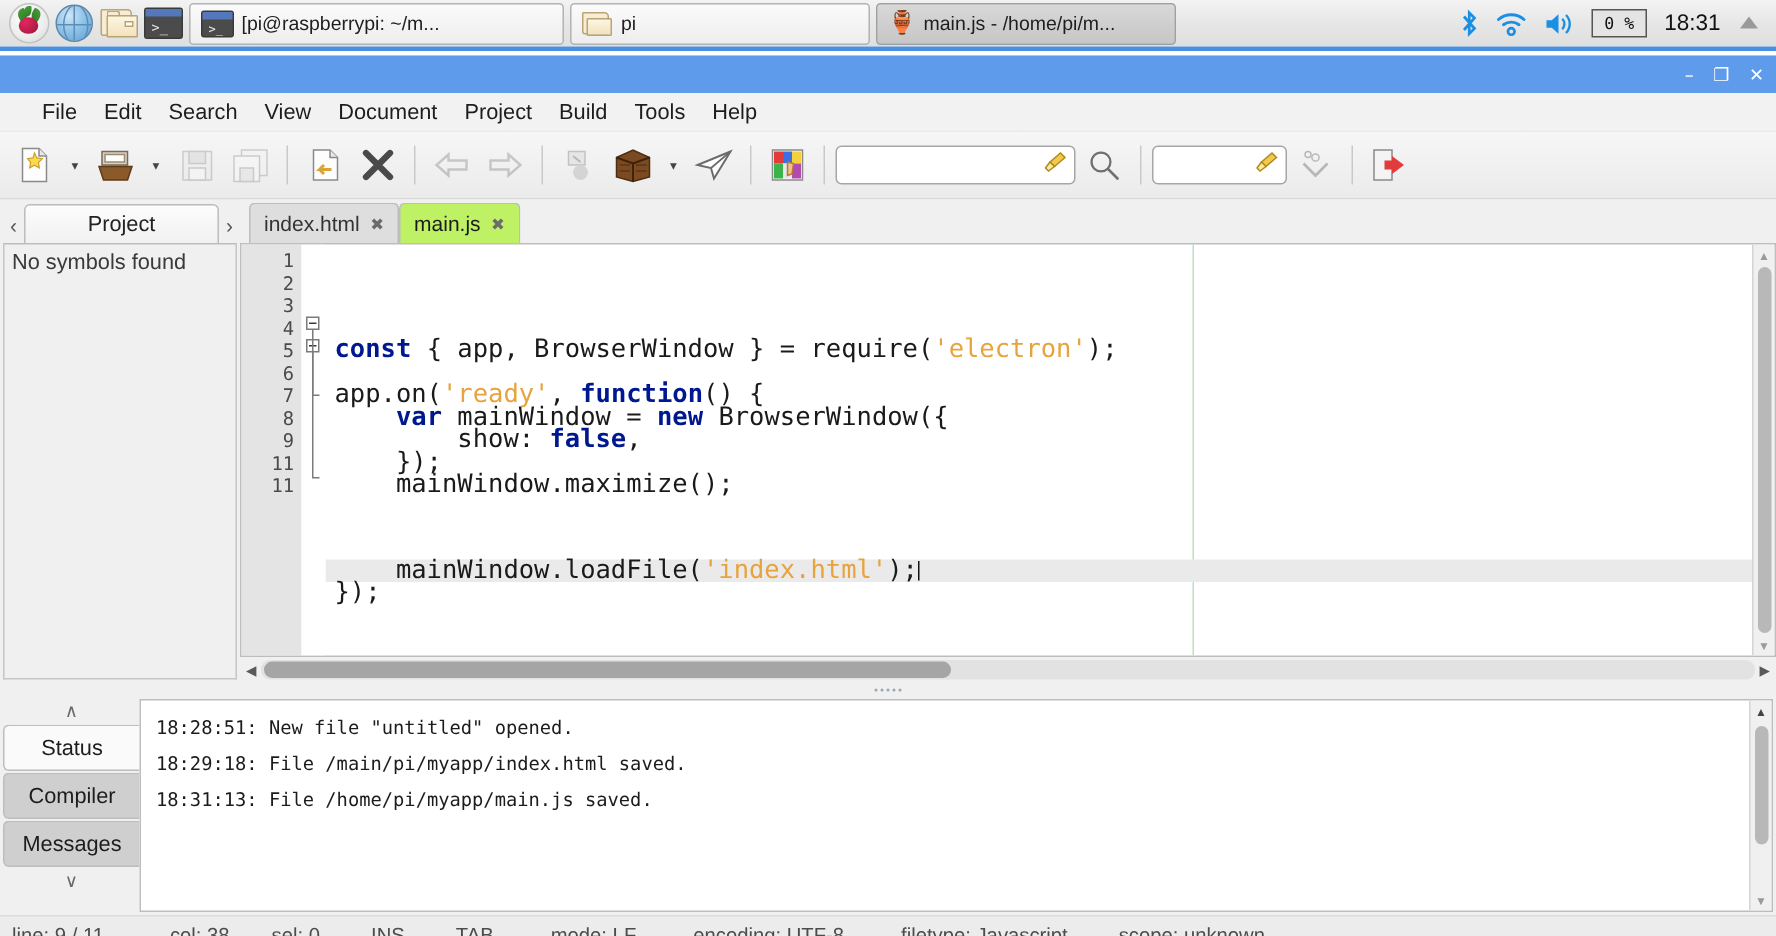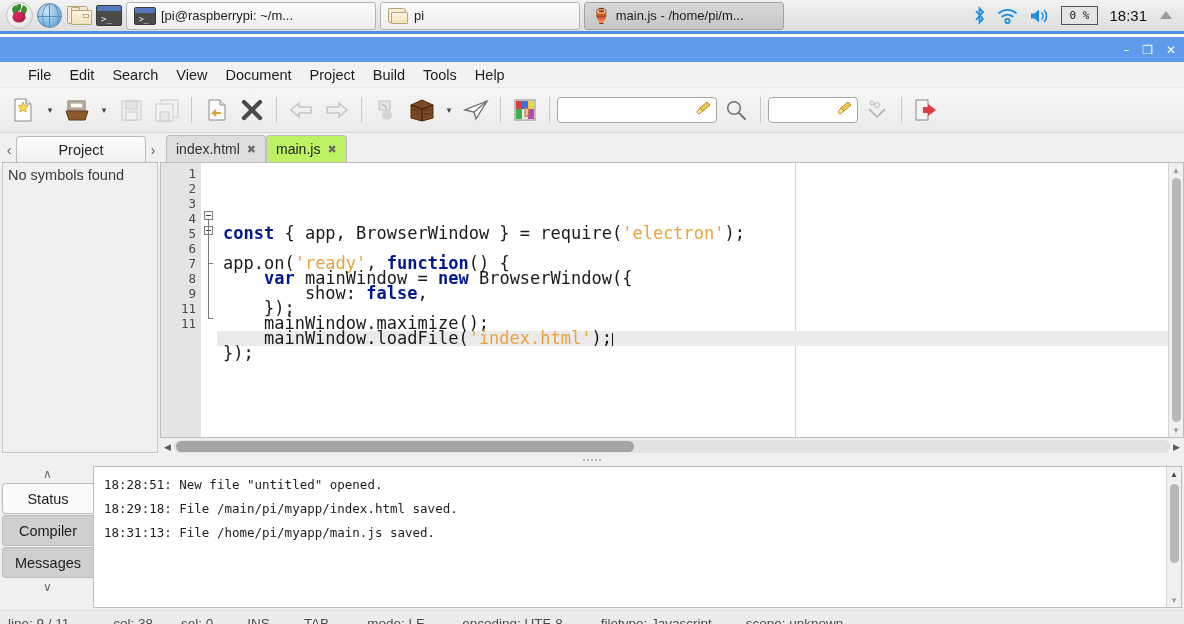--- a/index.html
+++ b/index.html
@@ -129,21 +129,21 @@
   .gutter { width: 40px; background: #e4e4e4; color: #4a4a4a; text-align: right; padding: 3px 5px 0 0;
             font-family: "DejaVu Sans Mono", monospace; font-size: 12.5px; line-height: 15px; user-select: none; }
   .foldcol { width: 16px; background: #ffffff; position: relative; padding-top: 3px; }
   .foldbox { position: absolute; left: 3px; width: 9px; height: 9px; border: 1px solid #7b7b7b; background: #fff; }
   .foldbox:after { content:""; position:absolute; left:1px; top:3px; width:5px; height:1px; background:#3a3a3a; }
   .foldline { position: absolute; width: 1px; background: #7b7b7b; }
   .foldtick { position: absolute; height: 1px; width: 5px; background: #7b7b7b; }
   .codepane { flex: 1; position: relative; padding-top: 3px; overflow: hidden;
               font-family: "DejaVu Sans Mono", monospace; font-size: 17px; line-height: 15px; white-space: pre; }
   .codeline { height: 15px; padding-left: 6px; color: #1a1a1a; position: relative; z-index: 2; }
-  .codeline.cur { background: #eaeaea; }
+  .codeline.cur { background: #eaeaea; margin-top: 42px; }
   .kw { color: #00188f; font-weight: bold; }
   .str { color: #e8a33d; }
   .op { color: #1a1a1a; }
   .caret { display: inline-block; width: 1px; height: 13px; background: #111; vertical-align: -2px; }
   .marginline { position: absolute; top: 0; bottom: 0; width: 1px; background: #bfe0bf; z-index: 1; }
 
   
   .vscroll { width: 15px; background: #f0f0f0; border-left: 1px solid #d4d4d4; display: flex; flex-direction: column; align-items: center; }
   .vscroll .arr { height: 14px; display: flex; align-items: center; justify-content: center; font-size: 8px; color: #9a9a9a; }
   .vscroll .track { flex: 1; width: 15px; padding: 1px 3px; }

